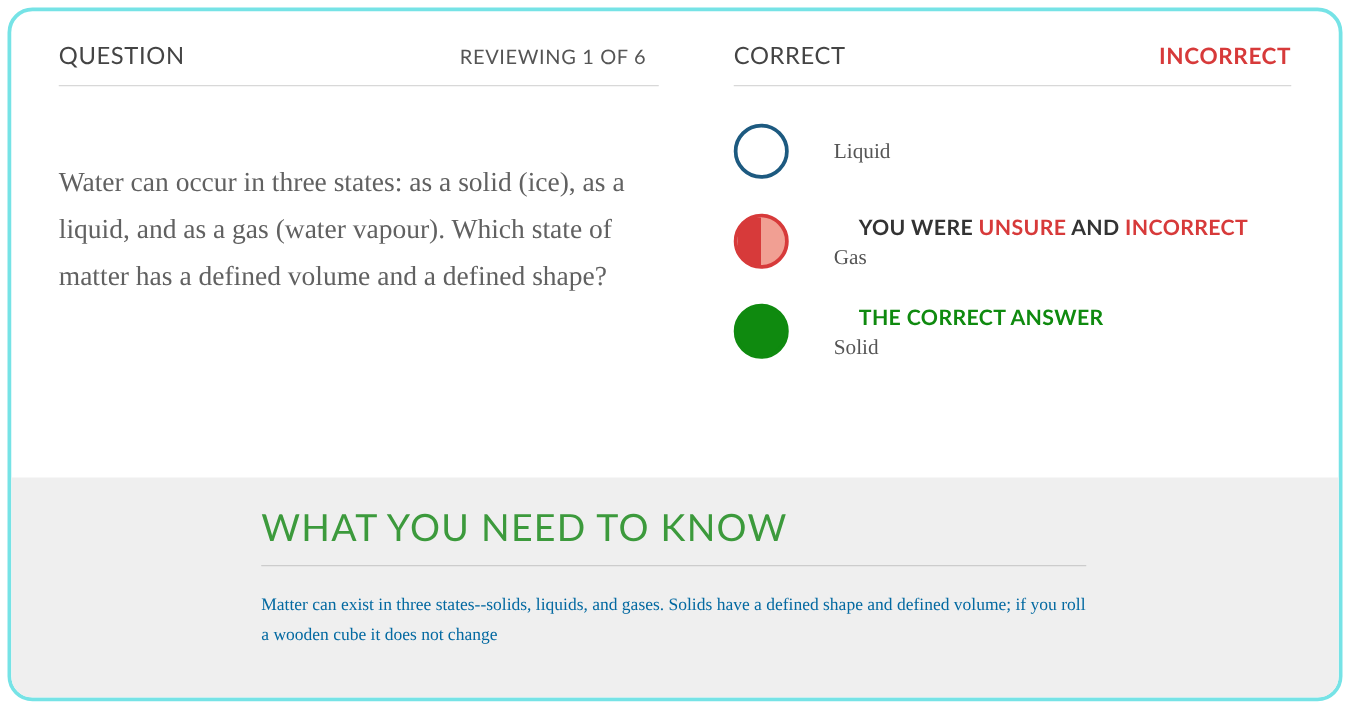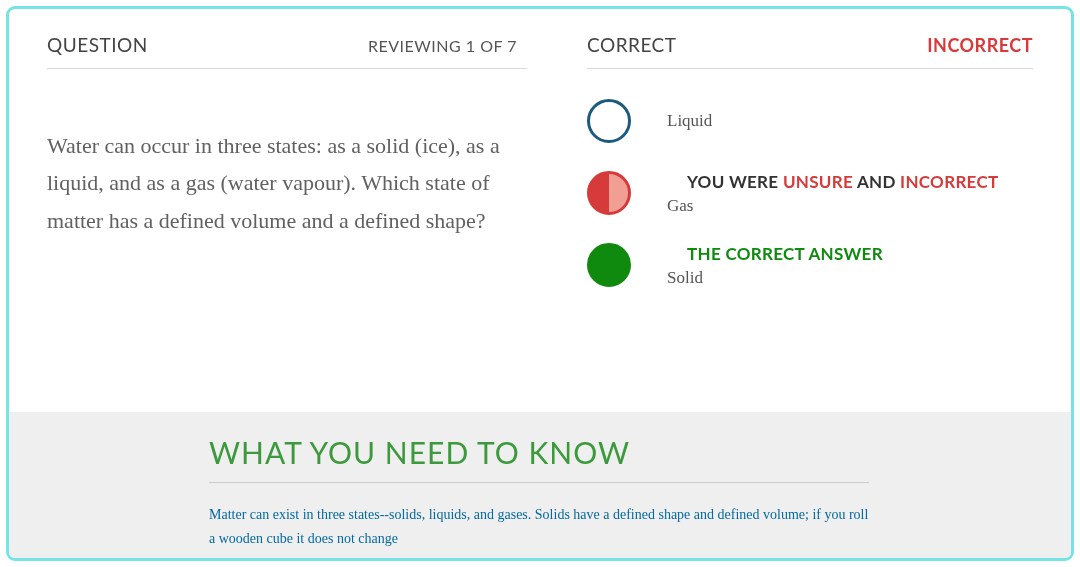--- a/index.html
+++ b/index.html
@@ -8,21 +8,21 @@
     background: #fff;
     width: 1080px;
     height: 567px;
     overflow: hidden;
   }
   .card {
     margin: 6px;
     width: 1068px;
     height: 555px;
     border: 3px solid #76e3e6;
-    border-radius: 9px;
+    border-radius: 20px;
     background: #fff;
     overflow: hidden;
     position: relative;
   }
   .top {
     display: flex;
     padding: 24px 38px 0 38px;
     gap: 60px;
   }
   .left-col { width: 480px; }
@@ -100,21 +100,21 @@
     color: #555;
     font-family: Georgia, 'Times New Roman', serif;
     margin-top: 4px;
   }
   .ans-text.only { margin-top: 0; }
   .info-section {
     position: absolute;
     left: 0; right: 0; bottom: 0;
     background: #efefef;
     padding: 22px 0 0 0;
-    height: 146px;
+    height: 176px;
   }
   .info-inner {
     width: 660px;
     margin-left: 200px;
   }
   .info-title {
     font-size: 30px;
     font-weight: 400;
     letter-spacing: 1px;
     color: #3c9a3c;
@@ -130,21 +130,21 @@
   }
 </style>
 </head>
 <body>
 
 <div class="card">
   <div class="top">
     <div class="left-col">
       <div class="hdr-row">
         <span class="hdr-label">QUESTION</span>
-        <span class="hdr-review">REVIEWING 1 OF 7</span>
+        <span class="hdr-review">REVIEWING 1 OF 6</span>
       </div>
       <div class="question-text">Water can occur in three states: as a solid (ice), as a liquid, and as a gas (water vapour). Which state of matter has a defined volume and a defined shape?</div>
     </div>
 
     <div class="right-col">
       <div class="hdr-row">
         <span class="hdr-label">CORRECT</span>
         <span class="hdr-status">INCORRECT</span>
       </div>
       <div class="answers">

